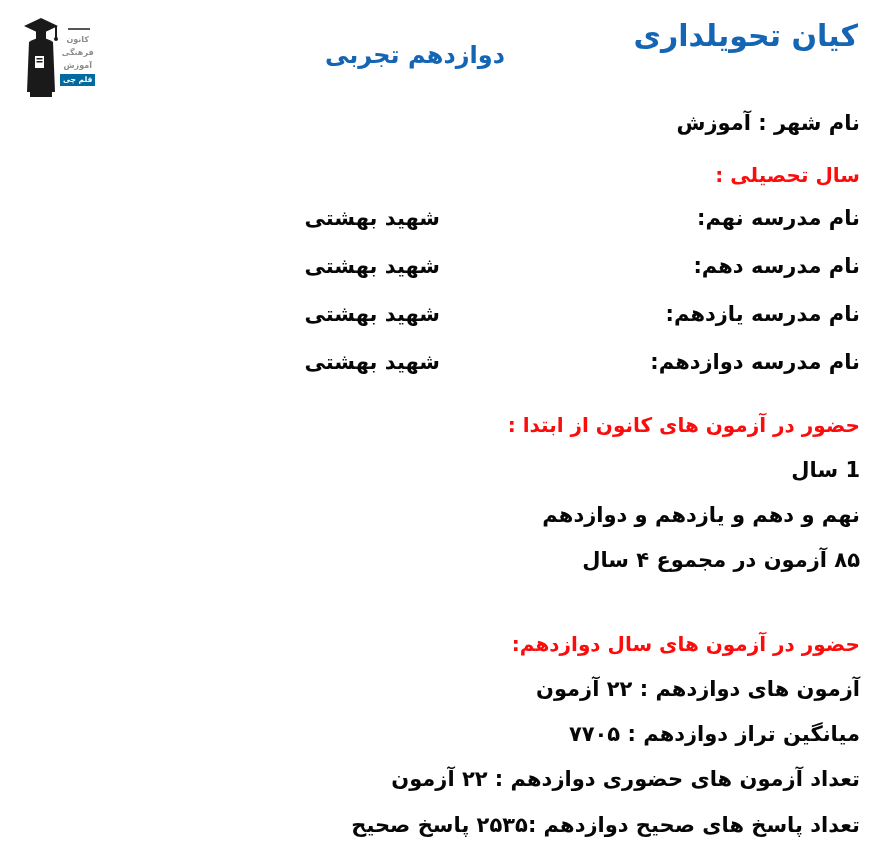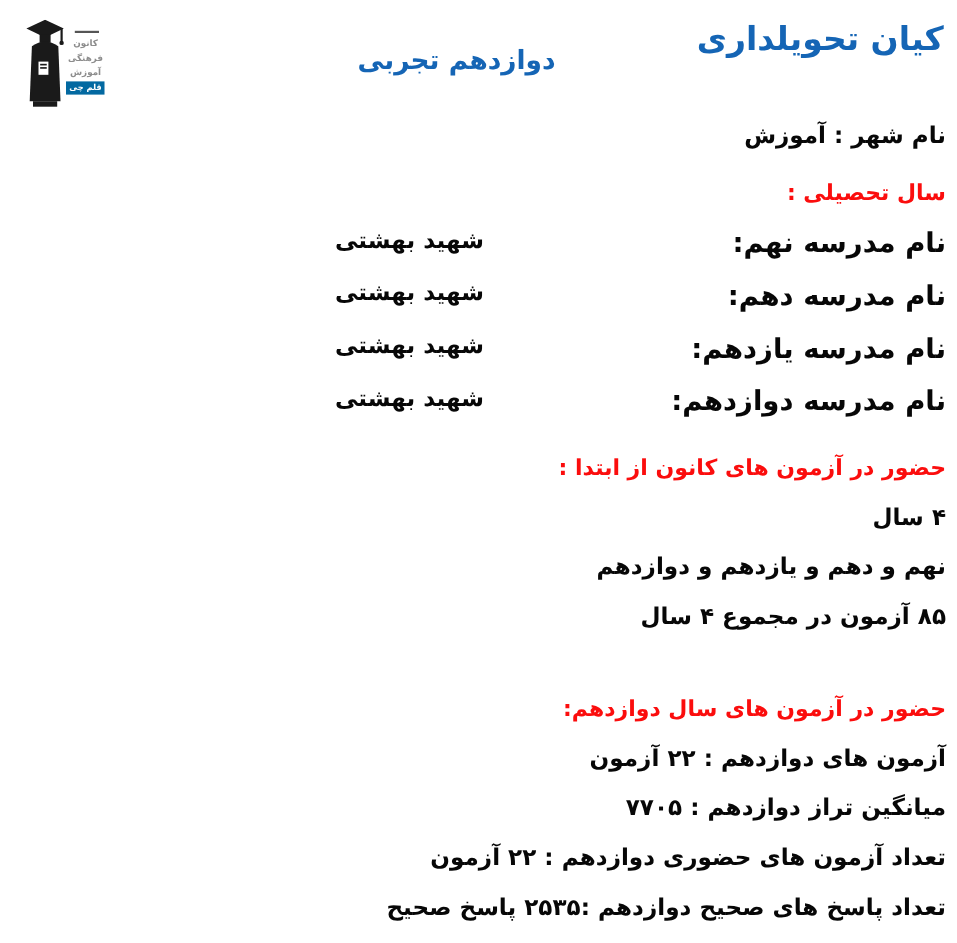--- a/index.html
+++ b/index.html
@@ -69,21 +69,21 @@
   .line.red { color: #fb0d0d; font-size: 20px; }
   .school-value {
     position: absolute;
     top: 0; right: 420px;
     font-size: 21px; font-weight: bold;
     color: #070707; white-space: nowrap;
   }
   .school-row { right: 10px; width: 850px; }
   .school-label {
     position: absolute; top: 0; right: 0;
-    font-size: 25px; font-weight: bold;
+    font-size: 21px; font-weight: bold;
     color: #070707; white-space: nowrap;
   }
 </style>
 </head>
 <body>
 
 <div class="abs logo">
   <svg class="logo-figure" viewBox="0 0 38 82" xmlns="http://www.w3.org/2000/svg">
 
     <polygon points="19,0 36,8 19,16 2,8" fill="#1a1a1a"></polygon>
@@ -126,21 +126,21 @@
 <div class="abs school-row" style="top:302px">
   <span class="school-label">نام مدرسه یازدهم:</span>
   <span class="school-value">شهید بهشتی</span>
 </div>
 <div class="abs school-row" style="top:350px">
   <span class="school-label">نام مدرسه دوازدهم:</span>
   <span class="school-value">شهید بهشتی</span>
 </div>
 
 <div class="abs line red" style="top:413px">حضور در آزمون های کانون از ابتدا :</div>
-<div class="abs line" style="top:457px">۴ سال</div>
+<div class="abs line" style="top:457px">1 سال</div>
 <div class="abs line" style="top:502px">نهم و دهم و یازدهم و دوازدهم</div>
 <div class="abs line" style="top:547px">۸۵ آزمون در مجموع ۴ سال</div>
 
 <div class="abs line red" style="top:632px">حضور در آزمون های سال دوازدهم:</div>
 <div class="abs line" style="top:676px">آزمون های دوازدهم : ۲۲ آزمون</div>
 <div class="abs line" style="top:721px">میانگین تراز دوازدهم : ۷۷۰۵</div>
 <div class="abs line" style="top:766px">تعداد آزمون های حضوری دوازدهم : ۲۲ آزمون</div>
 <div class="abs line" style="top:812px">تعداد پاسخ های صحیح دوازدهم :۲۵۳۵ پاسخ صحیح</div>
 
 </body></html>

